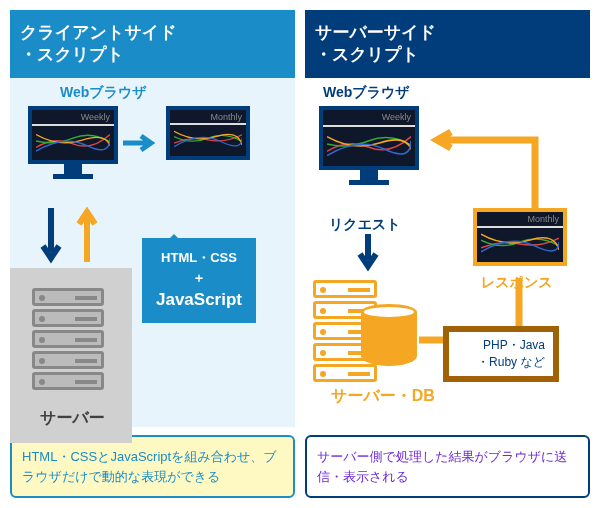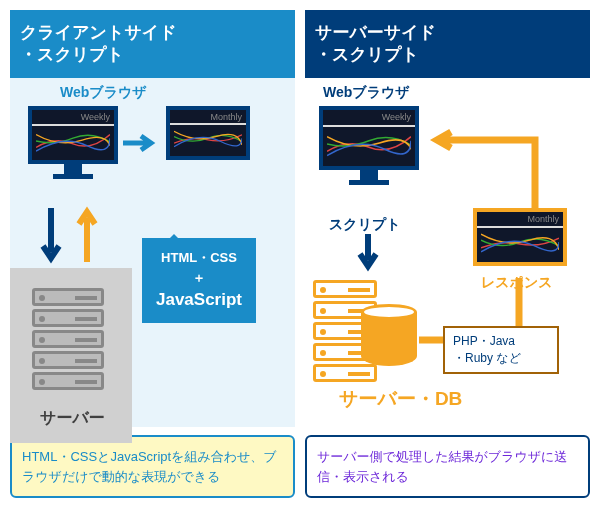--- a/index.html
+++ b/index.html
@@ -43,21 +43,21 @@
 .server.orange .unit::after{background:#f5a623}
 
 .db{position:absolute;width:56px;height:66px}
 .db .top{width:100%;height:16px;border:3px solid #f5a623;border-radius:50%;background:#fff;position:relative;z-index:2}
 .db .body{width:100%;height:54px;border:3px solid #f5a623;border-top:none;border-radius:0 0 28px 28px/0 0 10px 10px;margin-top:-8px;background:#f5a623;position:relative}
 
 .bubble{position:absolute;background:#1a8cc8;color:#fff;padding:10px 12px;font-size:13px;font-weight:bold;text-align:center;line-height:1.5}
 .bubble::before{content:"";position:absolute;top:-14px;left:22px;border:10px solid transparent;border-bottom-color:#1a8cc8}
 .bubble .js{font-size:17px}
 
-.tagbox{position:absolute;border:2px solid #a16207;background:#fff;padding:5px 8px;font-size:12px;color:#003d7a;text-align:left;line-height:1.4}
+.tagbox{position:absolute;border:6px solid #a16207;background:#fff;padding:5px 8px;font-size:12px;color:#003d7a;text-align:right;line-height:1.4}
 
 .arrow{position:absolute}
 .arrow svg{overflow:visible}
 
 .graypanel{position:absolute;background:#d0d0d0;left:0;width:122px;top:190px;height:175px}
 </style>
 </head>
 <body>
 
 <div class="panel">
@@ -180,40 +180,40 @@
               <path d="M0 20 Q20 12 40 16 T80 10" stroke="#d44" fill="none" stroke-width="1.5"></path>
               <path d="M0 12 Q20 22 40 14 T80 18" stroke="#3a3" fill="none" stroke-width="1.5"></path>
               <path d="M0 6 Q25 20 50 12 T80 22" stroke="#f5a623" fill="none" stroke-width="1.5"></path>
               <path d="M0 24 Q30 6 55 18 T80 14" stroke="#36c" fill="none" stroke-width="1.5"></path>
             </svg>
         </div>
       </div>
     </div>
     <div class="label orange" style="left:176px;top:196px">レスポンス</div>
 
-    <div class="label navy" style="left:24px;top:138px">スクリプト</div>
+    <div class="label navy" style="left:24px;top:138px">リクエスト</div>
     <div class="arrow" style="left:52px;top:156px">
       <svg width="22" height="40">
           <path d="M11 0 L11 26 M3 20 L11 32 L19 20" stroke="#003d7a" stroke-width="6" fill="none"></path>
         </svg>
     </div>
 
     <div class="server orange" style="left:8px;top:202px;width:64px">
       <div class="unit"></div>
         <div class="unit"></div>
         <div class="unit"></div>
         <div class="unit"></div>
         <div class="unit"></div>
     </div>
 
     <div class="db" style="left:56px;top:226px">
       <div class="top"></div>
       <div class="body"></div>
     </div>
-    <div class="label orange" style="left:34px;top:308px;font-size:19px">サーバー・DB</div>
+    <div class="label orange" style="left:26px;top:308px;font-size:16px">サーバー・DB</div>
 
     <div class="arrow" style="left:114px;top:192px">
       <svg width="120" height="90">
           <path d="M0 70 L100 70 L100 8" stroke="#f5a623" stroke-width="7" fill="none"></path>
         </svg>
     </div>
 
     <div class="tagbox" style="left:138px;top:248px;width:116px">
       <span>PHP・Java<br>・Ruby など</span>
     </div>

